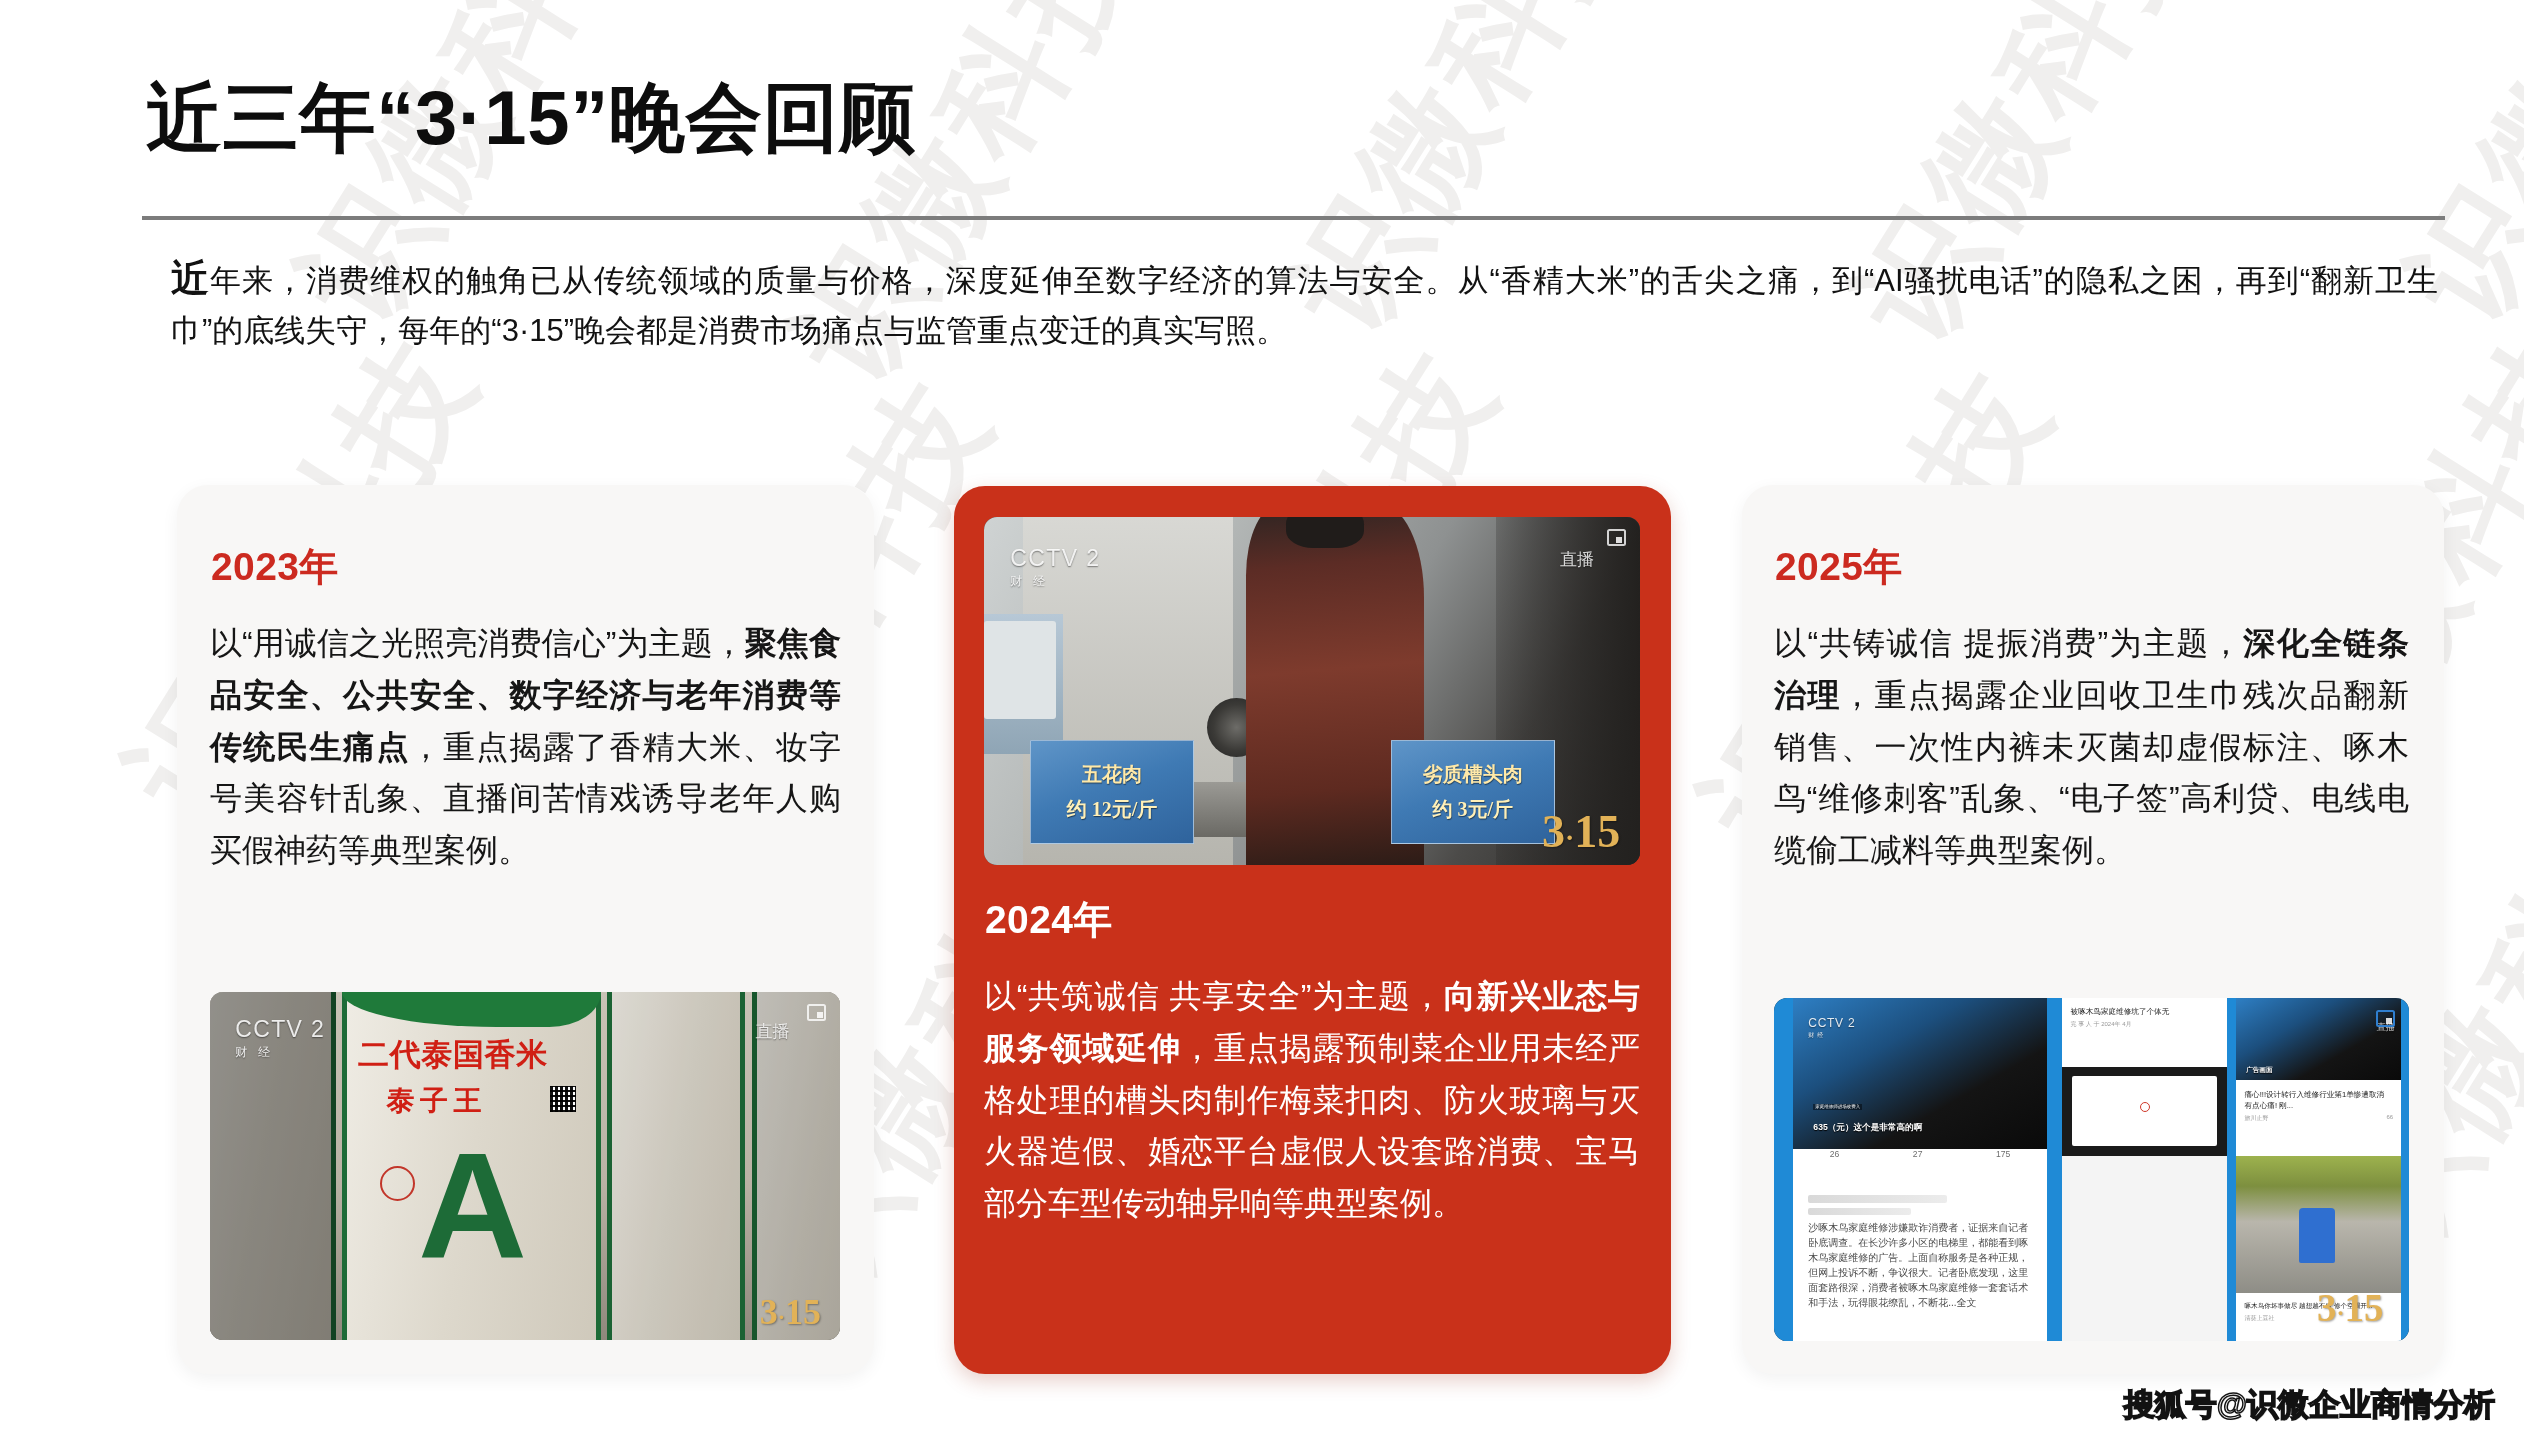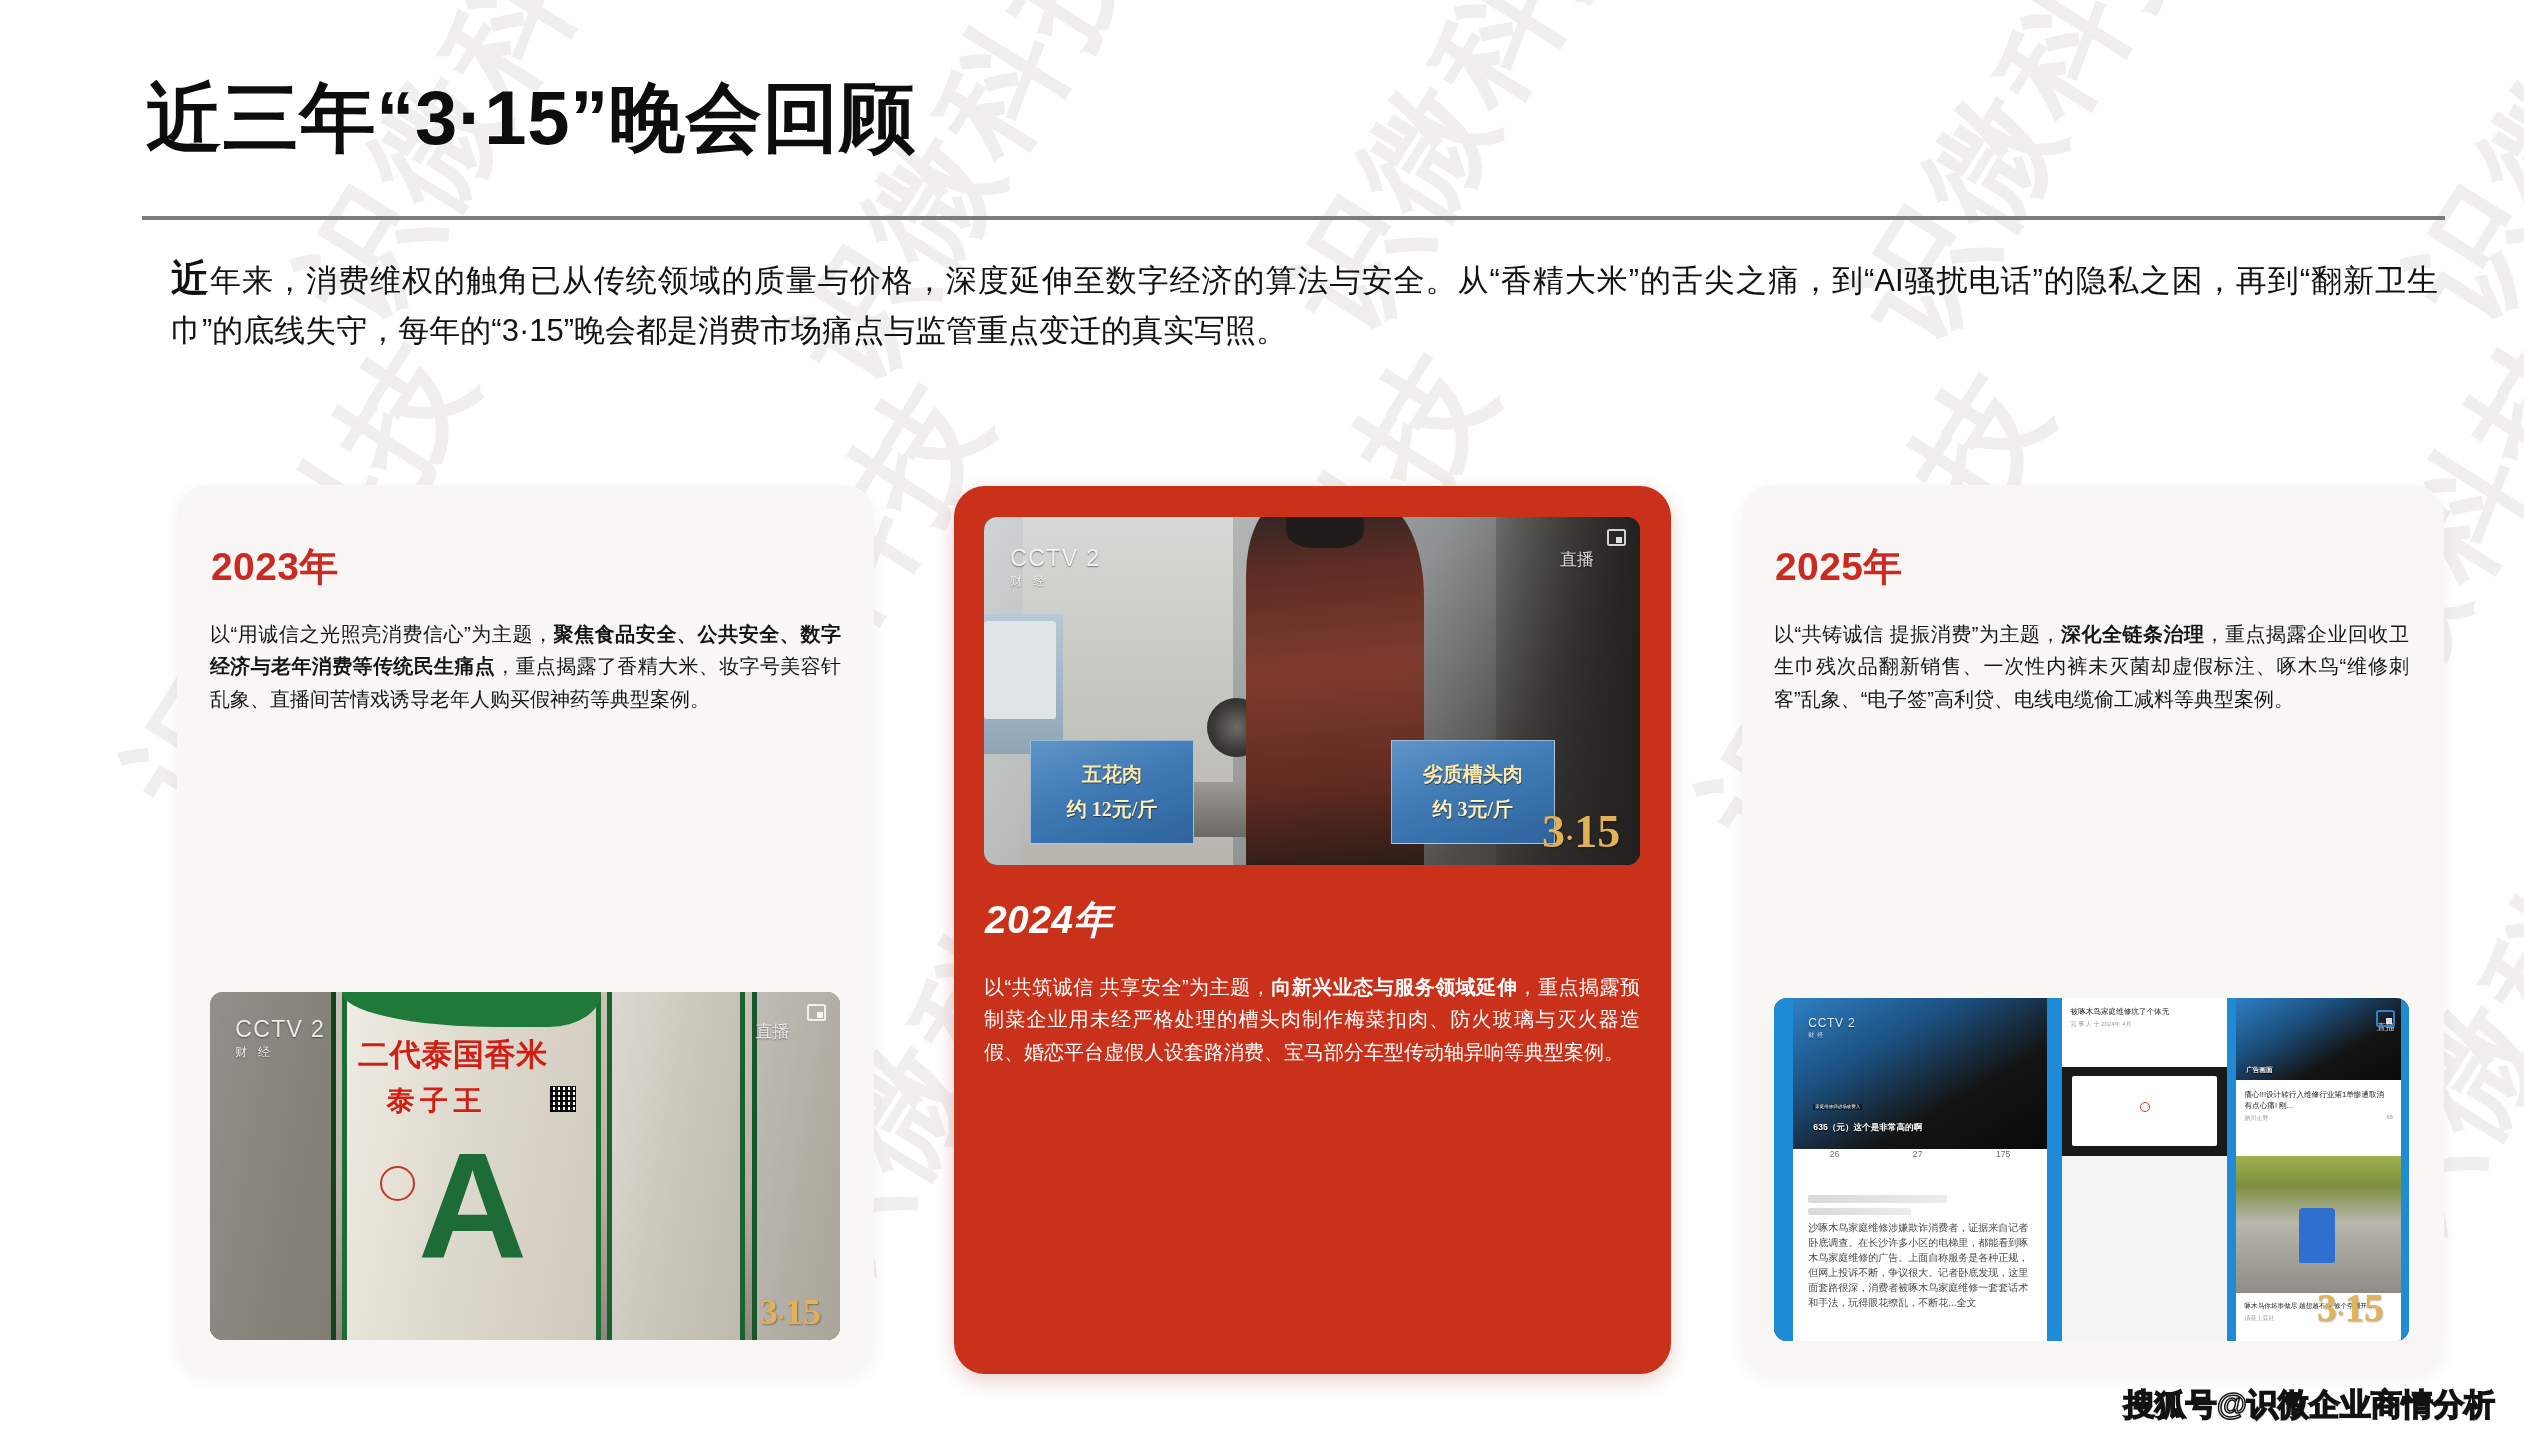--- a/index.html
+++ b/index.html
@@ -94,25 +94,25 @@
   #card-2025 { left: 1742px; top: 485px;  width: 702px; height: 889px; }
 
   .card-year {
     position: absolute;
     font-size: 39px;
     font-weight: 700;
     letter-spacing: 0.01em;
     white-space: nowrap;
   }
   .card-year.red   { color: #cc2a20; }
-  .card-year.white { color: #ffffff; font-style: italic; }
+  .card-year.white { color: #ffffff; }
 
   .card-body {
     position: absolute;
-    font-size: 20px;
+    font-size: 32px;
     line-height: 1.62;
     text-align: justify;
     text-justify: inter-ideograph;
   }
   .card-body.dark  { color: #161616; }
   .card-body.light { color: #ffffff; }
   .card-body b { font-weight: 700; }
 
   
   .photo {

